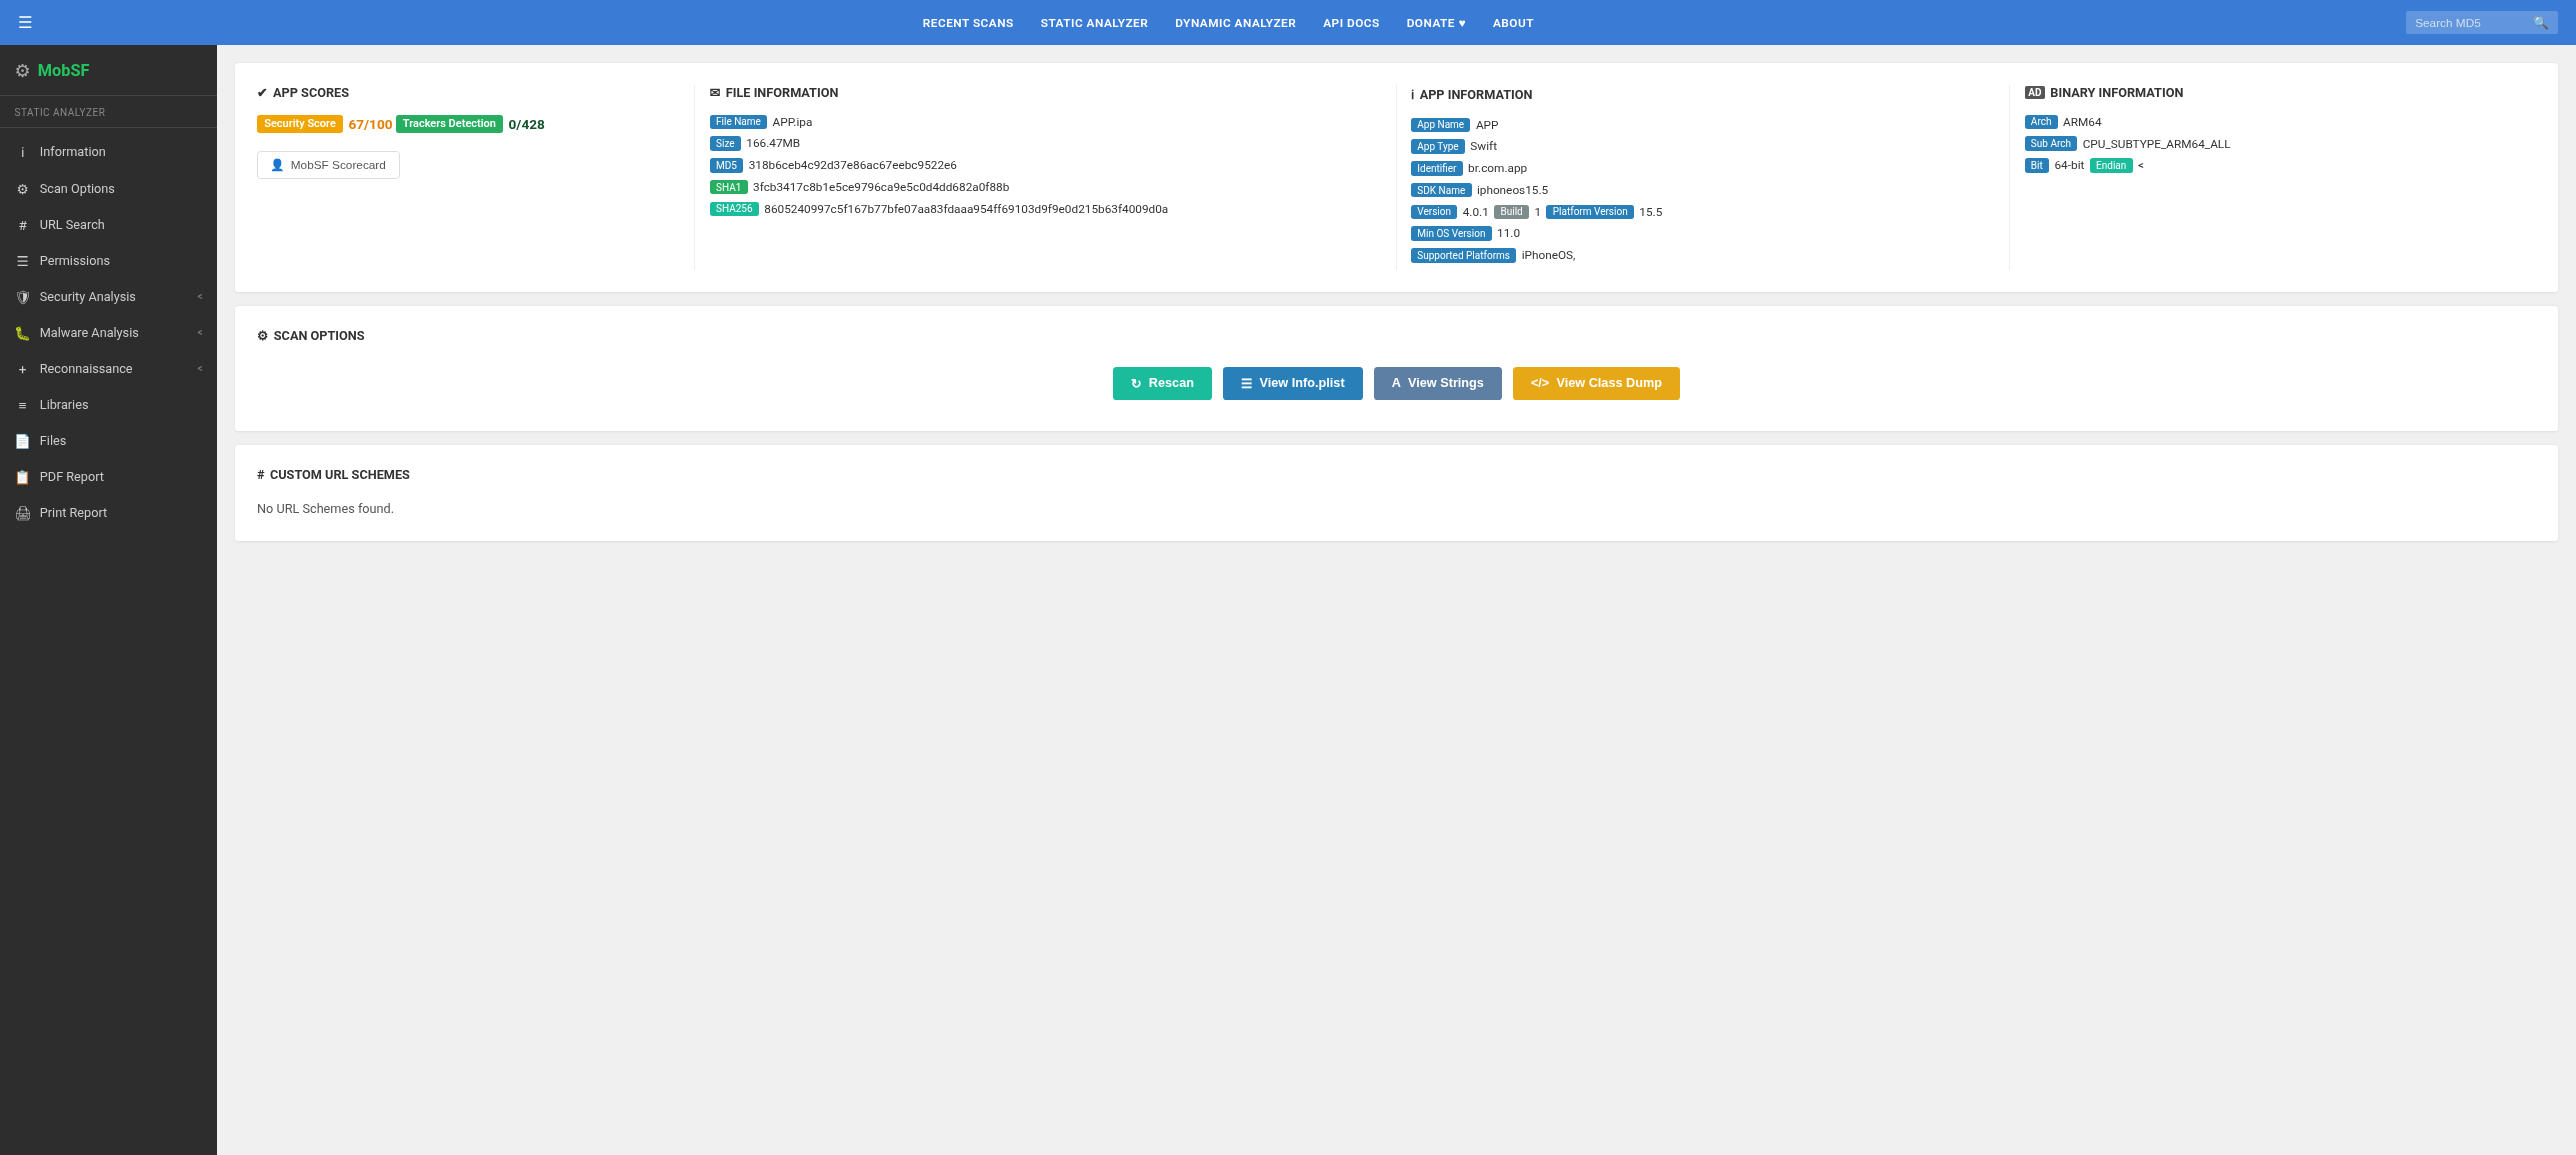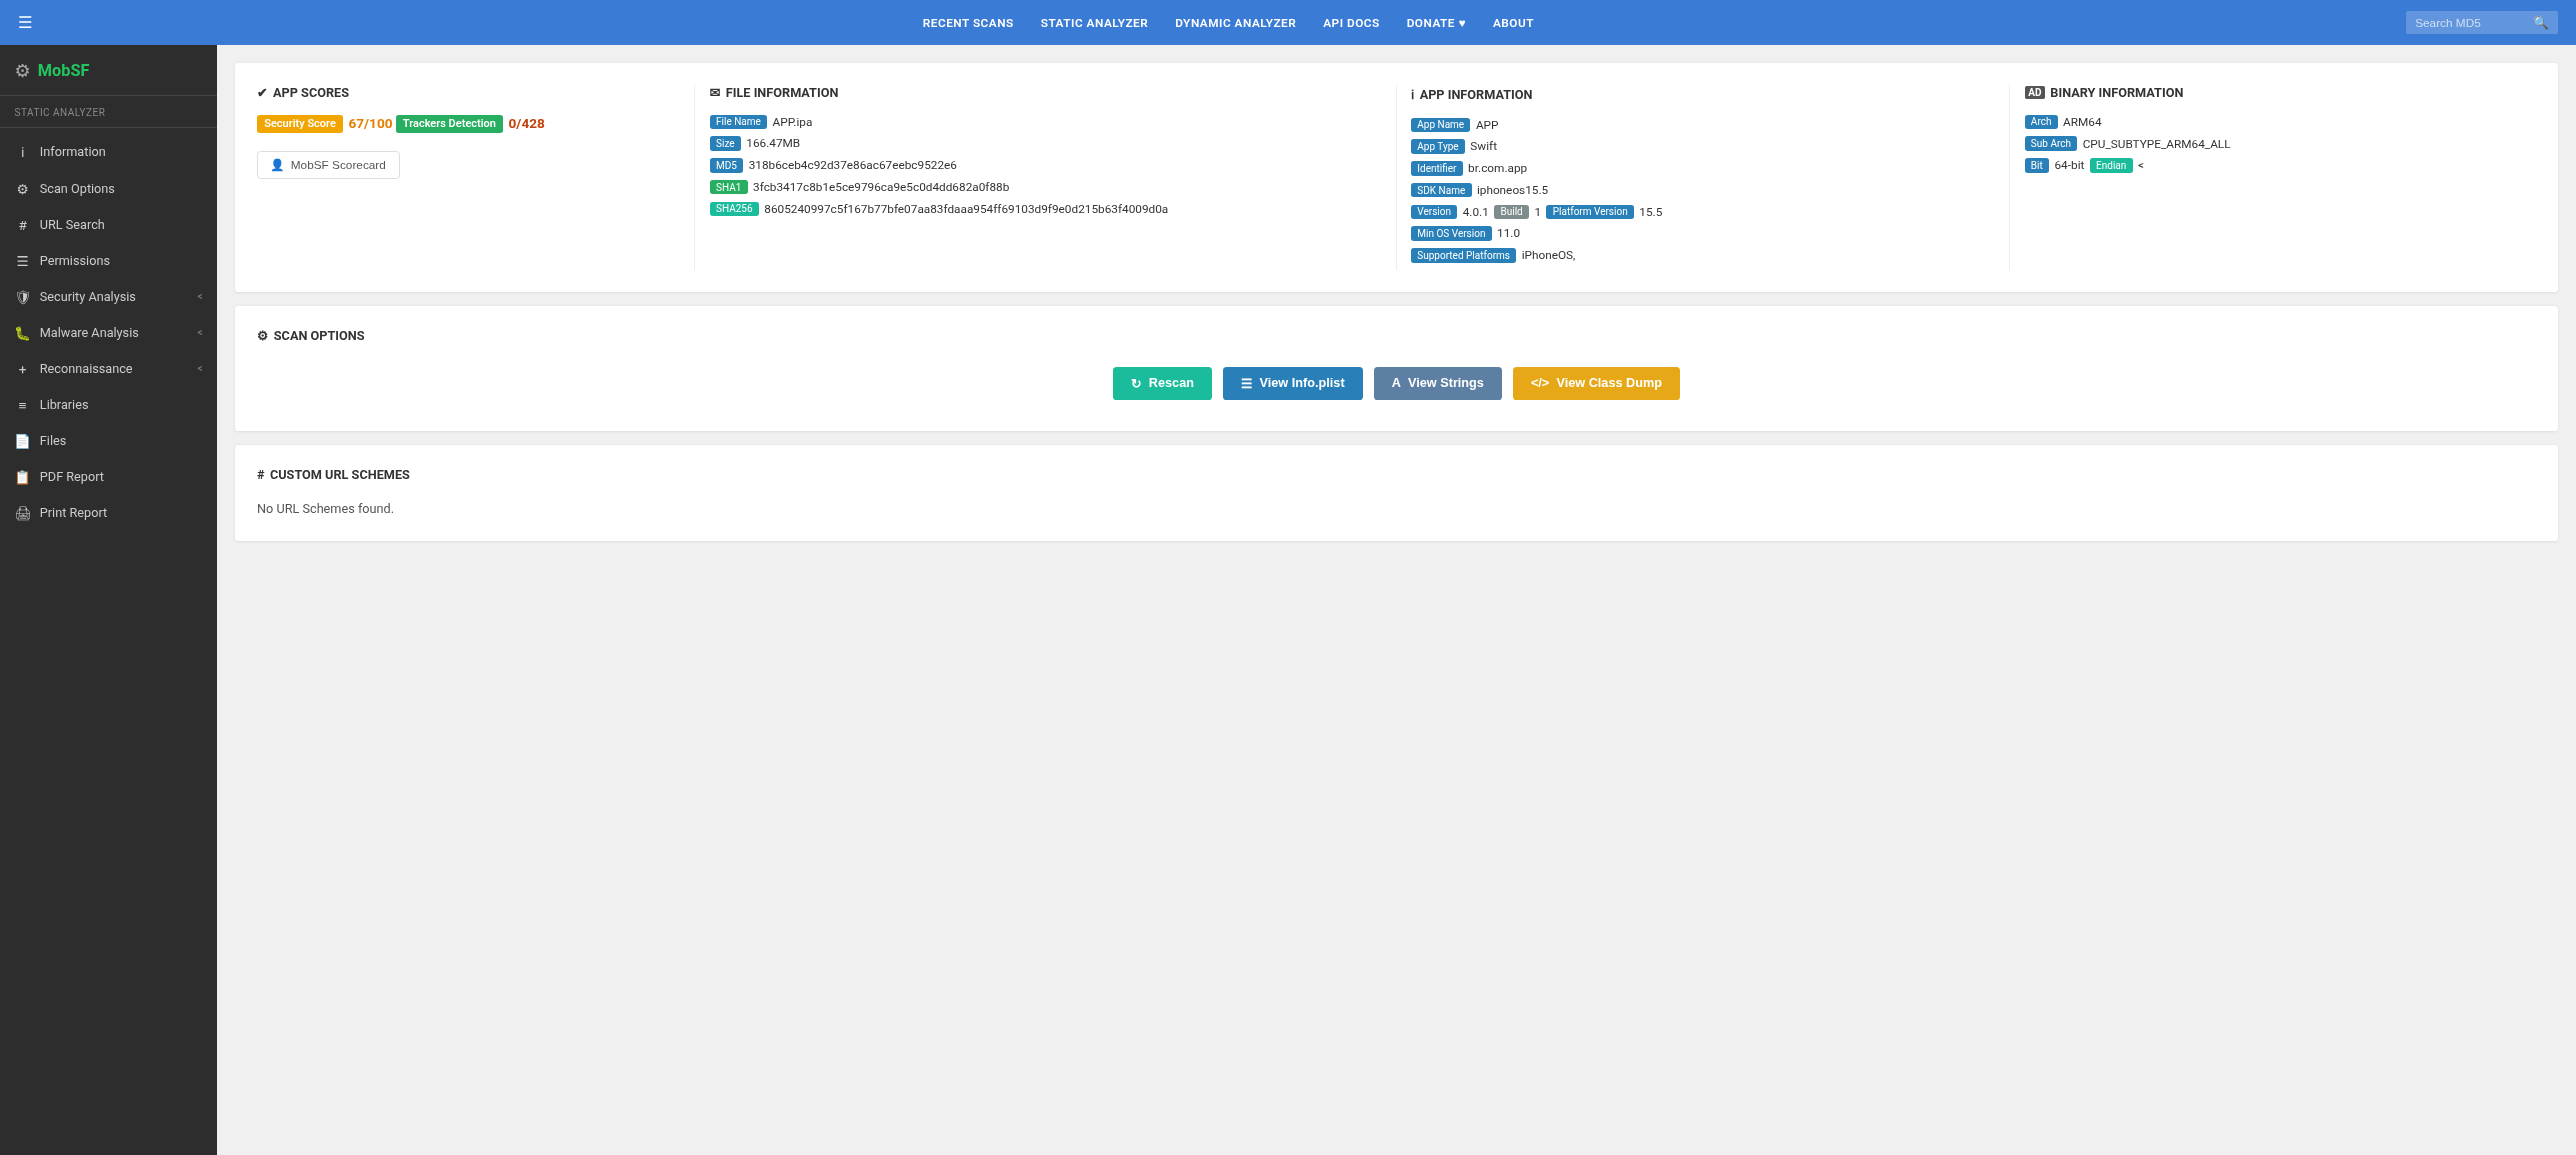--- a/index.html
+++ b/index.html
@@ -44,25 +44,25 @@
     .card { background: white; border-radius: 3.6px; margin-bottom: 14.5px; padding: 22px; box-shadow: 0 0.9px 2.7px rgba(0,0,0,0.08); }
 
     
     .info-grid { display: grid; grid-template-columns: 1fr 1.6fr 1.4fr 1.2fr; gap: 0; }
     .info-col { padding: 0 14.5px; border-right: 0.9px solid #eee; }
     .info-col:first-child { padding-left: 0; }
     .info-col:last-child { border-right: none; }
     .section-title { font-size: 12.7px; font-weight: 700; text-transform: uppercase; color: #333; margin-bottom: 14.5px; display: flex; align-items: center; gap: 5.4px; }
 
     
-    .score-badge { display: inline-flex; gap: 5.4px; margin-bottom: 9px; }
+    .score-badge { display: inline-flex; align-items: center; gap: 5.4px; margin-bottom: 9px; }
     .score-label { background: #f0a500; color: white; padding: 2.7px 7.2px; border-radius: 2.7px; font-size: 11px; font-weight: 600; }
     .score-value { color: #e67e00; font-weight: 700; font-size: 13.6px; }
     .tracker-label { background: #27ae60; color: white; padding: 2.7px 7.2px; border-radius: 2.7px; font-size: 11px; font-weight: 600; }
-    .tracker-value { color: #c2410c; font-weight: 700; font-size: 13.6px; }
+    .tracker-value { color: #14532d; font-weight: 700; font-size: 13.6px; }
     .scorecard-btn { display: inline-flex; align-items: center; gap: 5.4px; background: white; border: 0.9px solid #ddd; border-radius: 3.6px; padding: 6.3px 12.7px; font-size: 11.8px; cursor: pointer; color: #555; margin-top: 9px; }
 
     
     .info-row { margin-bottom: 7.2px; display: flex; align-items: flex-start; gap: 5.4px; flex-wrap: wrap; }
     .info-badge { padding: 1.8px 6.3px; border-radius: 2.7px; font-size: 10px; font-weight: 400; color: white; white-space: nowrap; flex-shrink: 0; }
     .badge-blue { background: #2980b9; }
     .badge-green { background: #27ae60; }
     .badge-teal { background: #1abc9c; }
     .badge-gray { background: #7f8c8d; }
     .info-value { font-size: 11.8px; color: #333; word-break: break-all; }

